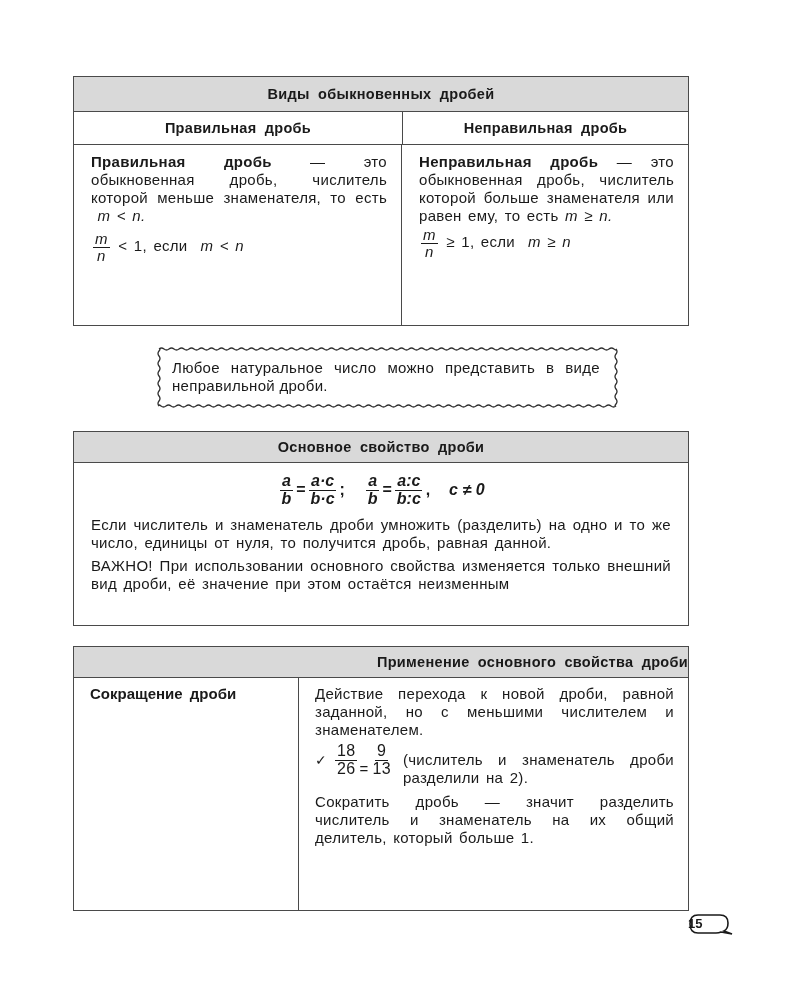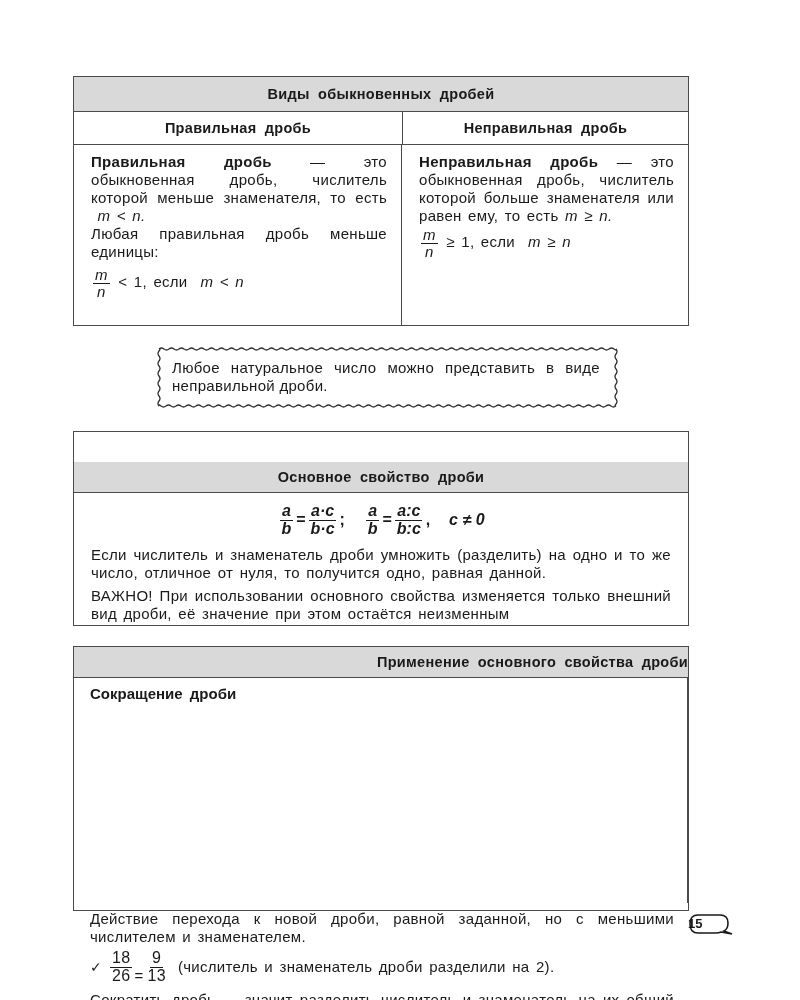--- a/index.html
+++ b/index.html
@@ -34,31 +34,31 @@
   #box1 .col.left { flex: 0 0 328px; border-right: 1.5px solid #4a4a4a; }
   #box1 .col.right { flex: 1; padding-left: 17px; padding-right: 14px; }
 
   
   #callout { position: absolute; left: 155px; top: 345px; width: 465px; height: 65px; }
   #callout svg { position: absolute; left: 0; top: 0; }
   #callout .ctext { position: absolute; left: 17px; top: 14px; width: 428px; font-size: 15px; line-height: 18px; letter-spacing: 0.3px; }
 
   
   #box2 { top: 431px; height: 195px; }
-  #box2 .hdr { height: 30px; line-height: 30px; margin-top: 30px; }
+  #box2 .hdr { height: 30px; line-height: 30px; }
   #box2 .formula { text-align: center; font-weight: bold; font-style: italic; font-size: 16px; margin: 10px 0 8px; }
   #box2 .formula .frac .num { border-bottom: 1.5px solid #1a1a1a; }
   #box2 .formula .op { font-style: normal; margin: 0 1px; }
   #box2 .body { padding: 0 17px; }
   #box2 .body p { margin: 0 0 5px; }
 
   
   #box3 { top: 646px; height: 265px; }
   #box3 .hdr { height: 30px; line-height: 30px; text-align: right; }
-  #box3 .row { display: flex; height: 233px; flex-direction: column; }
+  #box3 .row { display: flex; height: 233px; }
   #box3 .term { flex: 0 0 225px; border-right: 1.5px solid #4a4a4a; padding: 7px 0 0 16px; box-sizing: border-box; font-weight: bold; font-size: 15px; word-spacing: 3px; }
   #box3 .def { flex: 1; padding: 7px 14px 0 16px; box-sizing: border-box; }
   #box3 .def p { margin: 0 0 4px; }
   #box3 .example { display: flex; align-items: flex-start; }
   #box3 .check { font-size: 14px; margin-right: 6px; margin-top: 8px; }
   #box3 .ex-frac { display: inline-flex; align-items: flex-end; }
   #box3 .ex-frac .frac { font-size: 16px; }
 
   
   #pagenum { position: absolute; left: 688px; top: 913px; width: 46px; height: 24px; }
@@ -71,21 +71,20 @@
 <div id="box1" class="box">
   <div class="hdr">Виды обыкновенных дробей</div>
   <div class="colhdrs">
     <div class="colhdr left">Правильная дробь</div>
     <div class="colhdr">Неправильная дробь</div>
   </div>
   <div class="cols">
     <div class="col left txt j">
       <b>Правильная дробь</b><span> — это обыкновенная дробь, числитель которой меньше знаменателя, то есть</span>
       &nbsp;<i class="m">m &lt; n.</i>
-      <div style="text-align:justify;text-align-last:justify;">Любая правильная дробь меньше единицы:</div>
       <div style="margin-top:6px;">
         <span class="frac">
             <i class="m num">m</i>
             <i class="m den">n</i>
           </span>
         <span>&lt; 1,</span>
         <span>если</span>
         &nbsp;<i class="m">m &lt; n</i>
       </div>
     </div>
@@ -127,21 +126,21 @@
         <span class="num">a</span>
         <span class="den">b</span>
       </span><span class="op">=</span><span class="frac">
         <span class="num">a:c</span>
         <span class="den">b:c</span>
       </span><span class="op">,</span>
     &nbsp;&nbsp;
     <span>c ≠ 0</span>
   </div>
   <div class="body txt j">
-    <p>Если числитель и знаменатель дроби умножить (разделить) на одно и то же число, отличное от нуля, то получится одно, равная данной.</p>
+    <p>Если числитель и знаменатель дроби умножить (разделить) на одно и то же число, единицы от нуля, то получится дробь, равная данной.</p>
     <p>ВАЖНО! При использовании основного свойства изменяется только внешний вид дроби, её значение при этом остаётся неизменным</p>
   </div>
 </div>
 
 <div id="box3" class="box">
   <div class="hdr">Применение основного свойства дроби</div>
   <div class="row">
     <div class="term">Сокращение дроби</div>
     <div class="def txt j">
       <p>Действие перехода к новой дроби, равной заданной, но с меньшими числителем и знаменателем.</p>

